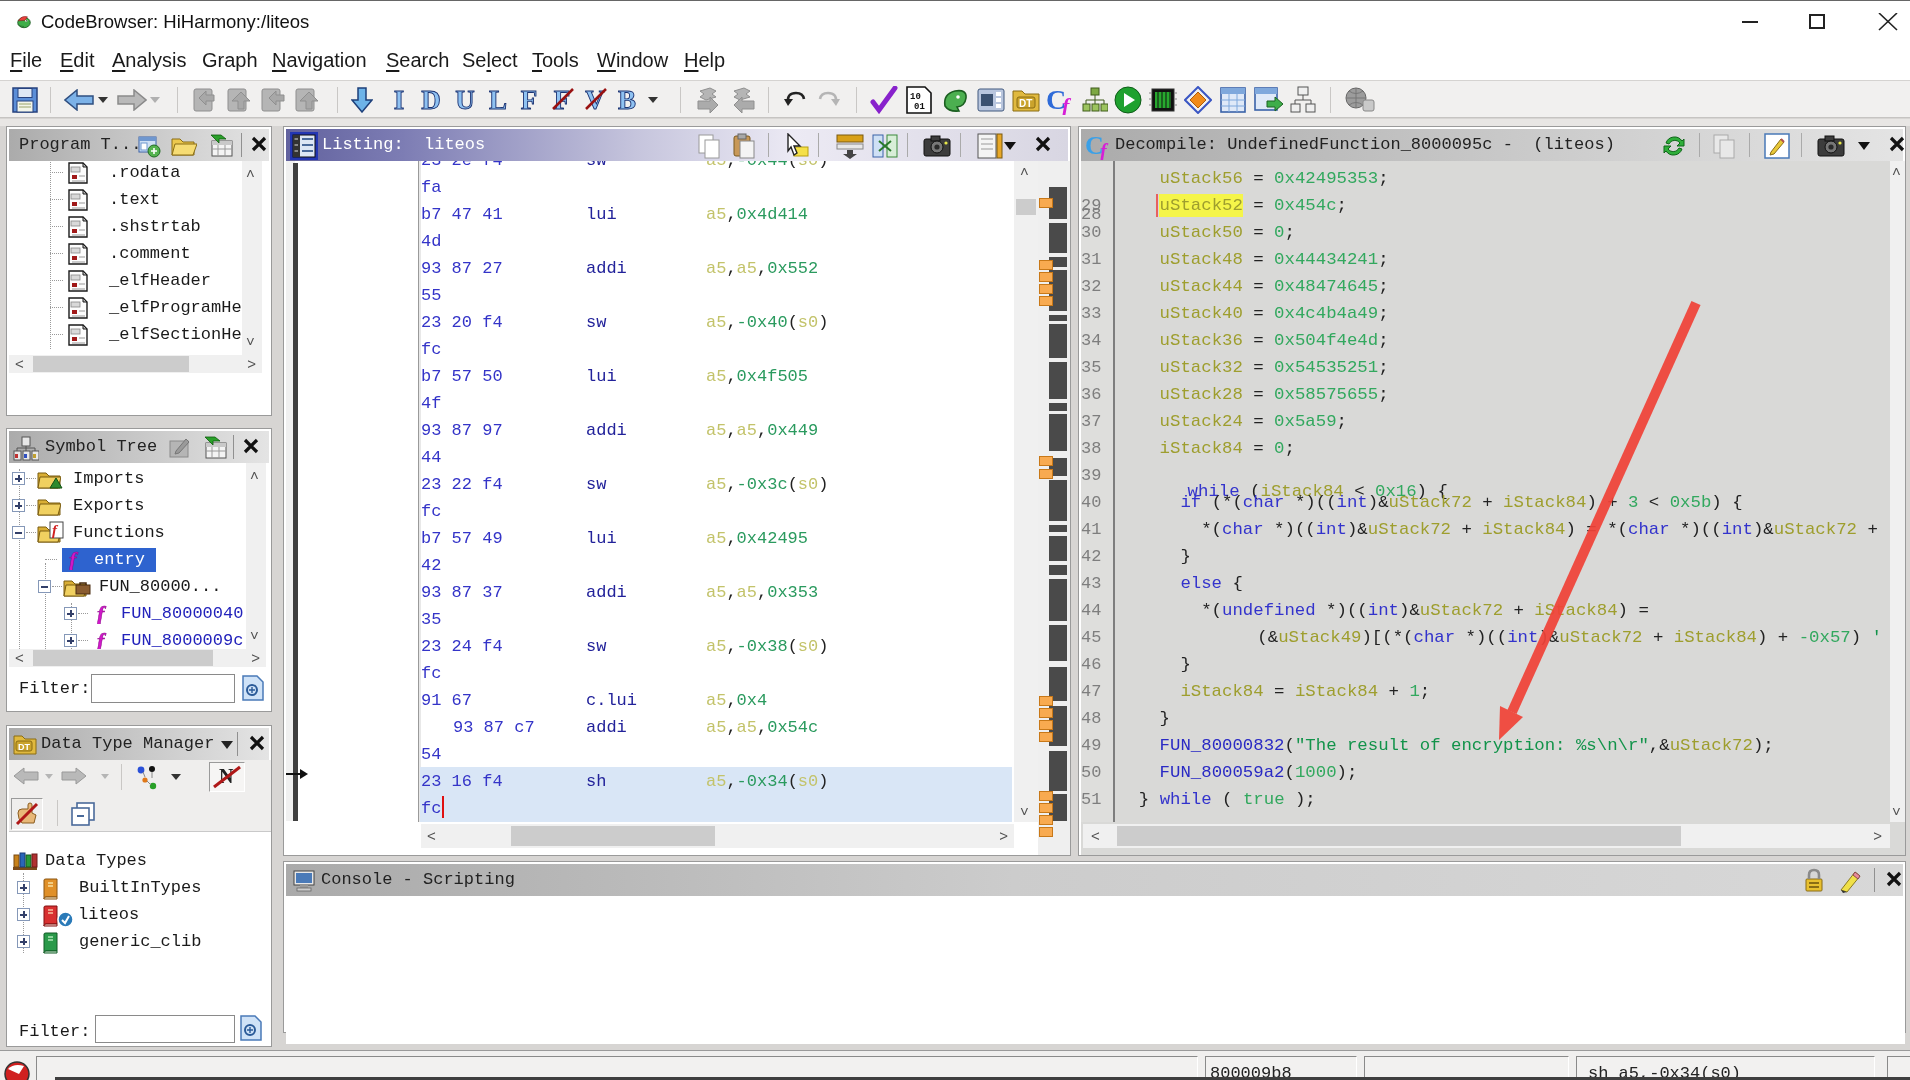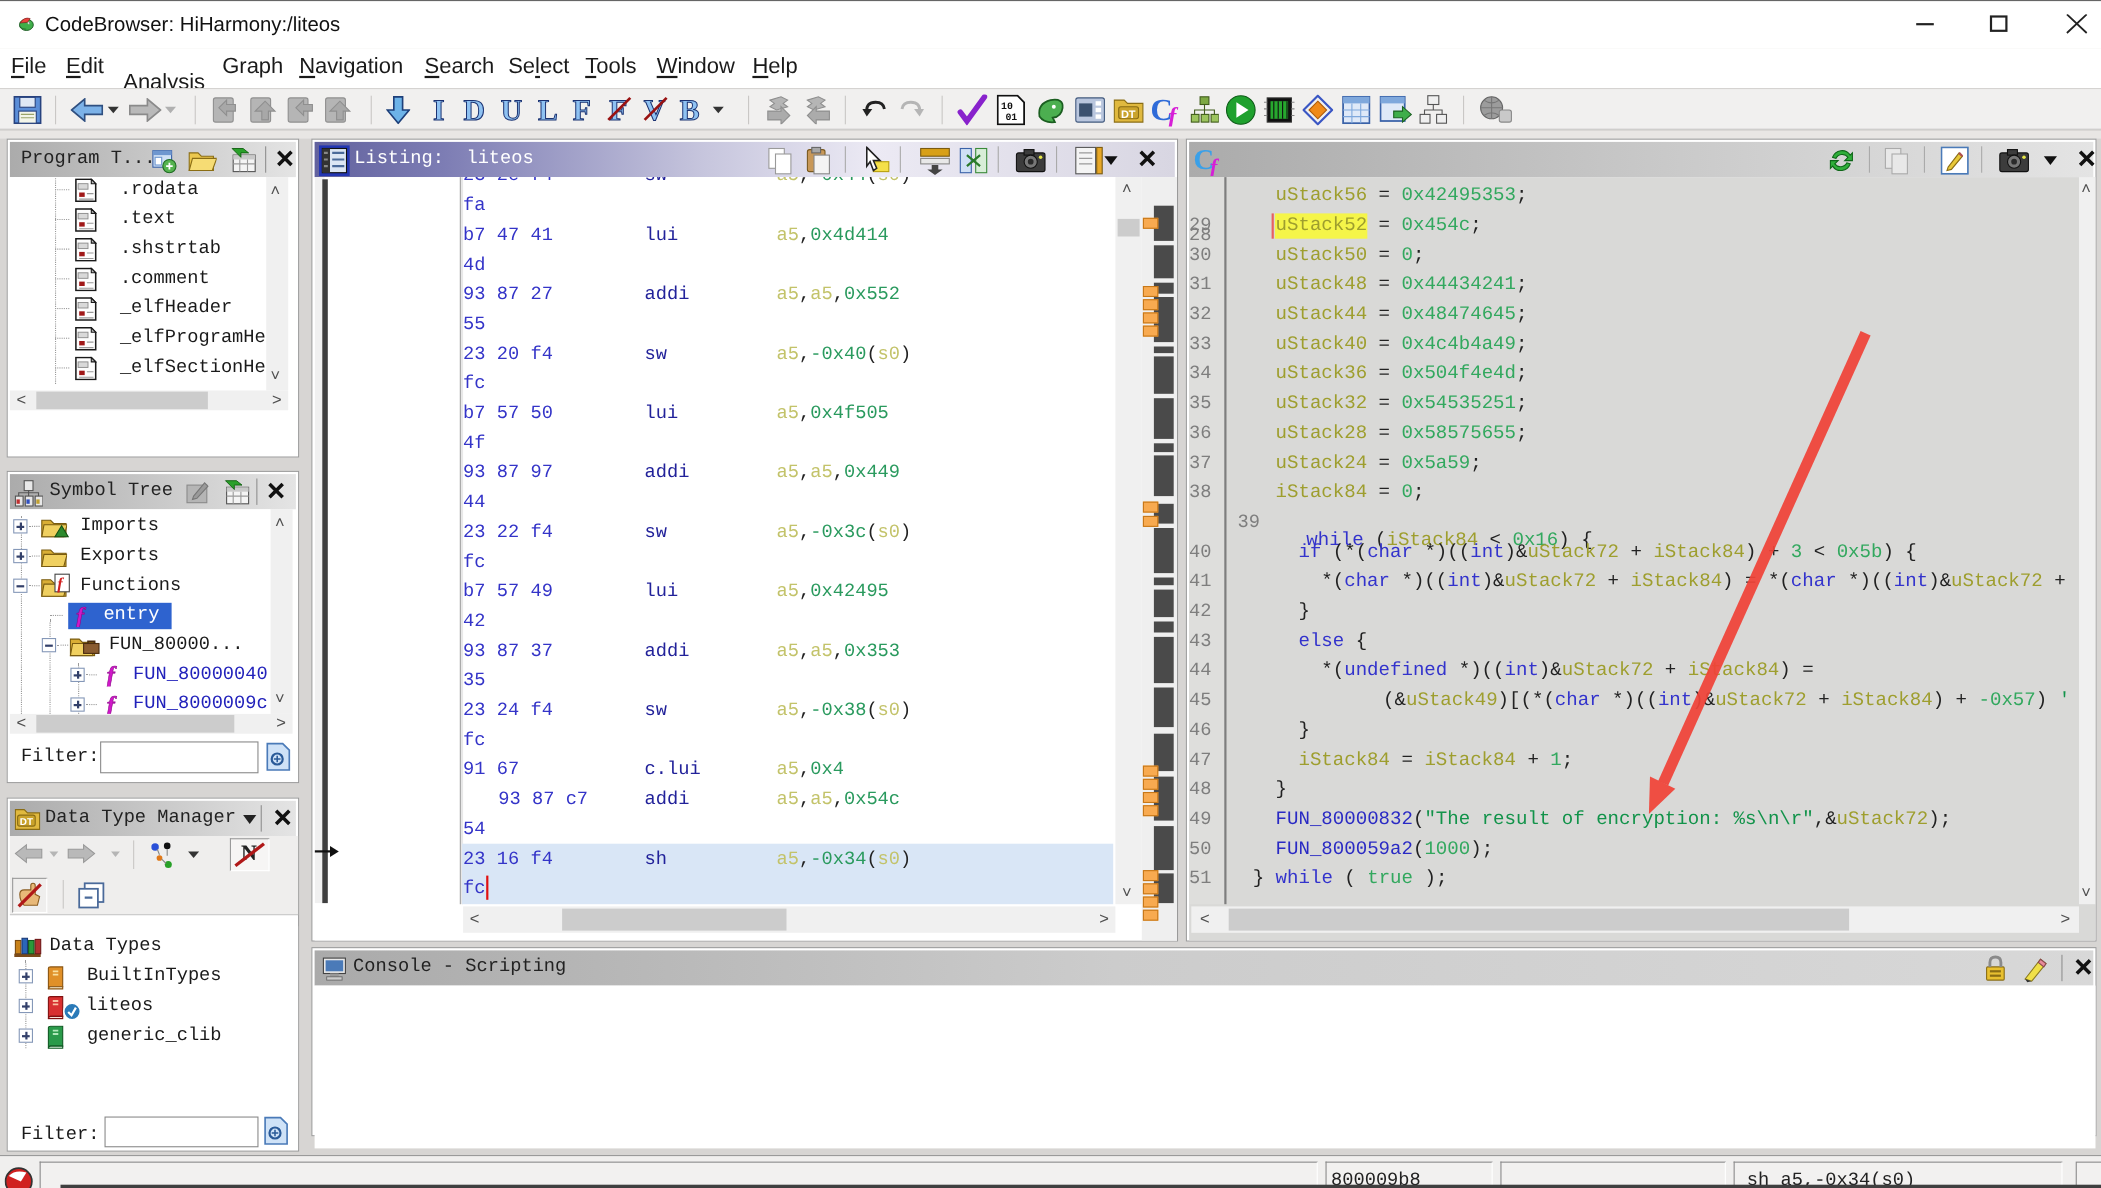--- a/index.html
+++ b/index.html
@@ -65,21 +65,21 @@
 
 <div class="abs" style="left:1742px;top:21px;width:16px;height:2px;background:#222;"></div>
 <div class="abs" style="left:1809px;top:14px;width:16px;height:15px;border:2px solid #222;"></div>
 <svg class="abs" style="left:1878px;top:13px" width="20" height="18" viewBox="0 0 20 18">
     <path d="M1 0 L19 17 M19 0 L1 17" stroke="#222" stroke-width="1.6"></path>
   </svg>
 
 <div class="abs" id="menubar">
   <div class="menuitem" style="left:10px;"><u>F</u>ile</div>
   <div class="menuitem" style="left:60px;"><u>E</u>dit</div>
-  <div class="menuitem" style="left:112px;margin-top:15px;"><u>A</u>nalysis</div>
+  <div class="menuitem" style="left:112px;"><u>A</u>nalysis</div>
   <div class="menuitem" style="left:202px;">Graph</div>
   <div class="menuitem" style="left:272px;"><u>N</u>avigation</div>
   <div class="menuitem" style="left:386px;"><u>S</u>earch</div>
   <div class="menuitem" style="left:462px;">Se<u>l</u>ect</div>
   <div class="menuitem" style="left:532px;"><u>T</u>ools</div>
   <div class="menuitem" style="left:597px;"><u>W</u>indow</div>
   <div class="menuitem" style="left:684px;"><u>H</u>elp</div>
 </div>
 <div class="abs" id="toolbar">
 
@@ -754,20 +754,21 @@
     <div class="sbh" style="left:135px;top:663px;width:593px;height:24px;">
       <div class="caret" style="left:6px;top:3px;">˂</div>
       <div class="thumb" style="left:90px;top:2px;width:204px;height:20px;"></div>
       <div class="caret" style="right:6px;top:3px;">˃</div>
     </div>
   </div>
 </div>
 
 <div class="panel" style="left:1078px;top:126px;width:828px;height:730px;">
   <div class="ptitle">
+      <span style="position:absolute;left:34px;top:6px;">Decompile: UndefinedFunction_8000095c -  (liteos)</span>
     <svg class="abs" style="left:4px;top:3px" width="30" height="28" viewBox="0 0 30 28">
       <text x="0" y="22" font-family="Liberation Serif" font-size="26" font-weight="bold" fill="#3aa0e8">C</text>
       <text x="15" y="26" font-family="Liberation Serif" font-size="20" font-weight="bold" font-style="italic" fill="#d61fd6">f</text>
     </svg>
 
     <svg class="abs" style="left:580px;top:4px" width="26" height="26" viewBox="0 0 26 26">
       <path d="M5 10 A9 9 0 0 1 21 8 L23 6 L23 13 L16 13 L19 10 A6.5 6.5 0 0 0 8 11 Z" fill="#2fae3a" stroke="#0e6618" stroke-width="1"></path>
       <path d="M21 16 A9 9 0 0 1 5 18 L3 20 L3 13 L10 13 L7 16 A6.5 6.5 0 0 0 18 15 Z" fill="#2fae3a" stroke="#0e6618" stroke-width="1"></path>
     </svg>
     <div class="abs" style="left:618px;top:4px;width:1px;height:24px;background:#aaa;"></div>
@@ -816,21 +817,21 @@
         <div class="crow lineno" style="left:0px;top:166px;line-height:27px;">34</div>
         <div class="crow code" style="left:78.6px;top:166px;line-height:27px;color:#222;"><span class="rgd">uStack36</span> = <span class="ctd">0x504f4e4d</span>;</div>
         <div class="crow lineno" style="left:0px;top:193px;line-height:27px;">35</div>
         <div class="crow code" style="left:78.6px;top:193px;line-height:27px;color:#222;"><span class="rgd">uStack32</span> = <span class="ctd">0x54535251</span>;</div>
         <div class="crow lineno" style="left:0px;top:220px;line-height:27px;">36</div>
         <div class="crow code" style="left:78.6px;top:220px;line-height:27px;color:#222;"><span class="rgd">uStack28</span> = <span class="ctd">0x58575655</span>;</div>
         <div class="crow lineno" style="left:0px;top:247px;line-height:27px;">37</div>
         <div class="crow code" style="left:78.6px;top:247px;line-height:27px;color:#222;"><span class="rgd">uStack24</span> = <span class="ctd">0x5a59</span>;</div>
         <div class="crow lineno" style="left:0px;top:274px;line-height:27px;">38</div>
         <div class="crow code" style="left:78.6px;top:274px;line-height:27px;color:#222;"><span class="rgd">iStack84</span> = <span class="ctd">0</span>;</div>
-        <div class="crow lineno" style="left:0px;top:301px;line-height:27px;padding-left:44px;">39</div>
+        <div class="crow lineno" style="left:0px;top:301px;line-height:27px;">39</div>
         <div class="crow code" style="left:78.6px;top:317px;line-height:27px;color:#222;margin-left:28px;"><span class="kw">while</span> (<span class="rgd">iStack84</span> &lt; <span class="ctd">0x16</span>) {</div>
         <div class="crow lineno" style="left:0px;top:328px;line-height:27px;">40</div>
         <div class="crow code" style="left:99.4px;top:328px;line-height:27px;color:#222;"><span class="kw">if</span> (*(<span class="kw">char</span> *)((<span class="kw">int</span>)&amp;<span class="rgd">uStack72</span> + <span class="rgd">iStack84</span>) + <span class="ctd">3</span> &lt; <span class="ctd">0x5b</span>) {</div>
         <div class="crow lineno" style="left:0px;top:355px;line-height:27px;">41</div>
         <div class="crow code" style="left:120.2px;top:355px;line-height:27px;color:#222;">*(<span class="kw">char</span> *)((<span class="kw">int</span>)&amp;<span class="rgd">uStack72</span> + <span class="rgd">iStack84</span>) = *(<span class="kw">char</span> *)((<span class="kw">int</span>)&amp;<span class="rgd">uStack72</span> +</div>
         <div class="crow lineno" style="left:0px;top:382px;line-height:27px;">42</div>
         <div class="crow code" style="left:99.4px;top:382px;line-height:27px;color:#222;">}</div>
         <div class="crow lineno" style="left:0px;top:409px;line-height:27px;">43</div>
         <div class="crow code" style="left:99.4px;top:409px;line-height:27px;color:#222;"><span class="kw">else</span> {</div>
         <div class="crow lineno" style="left:0px;top:436px;line-height:27px;">44</div>

